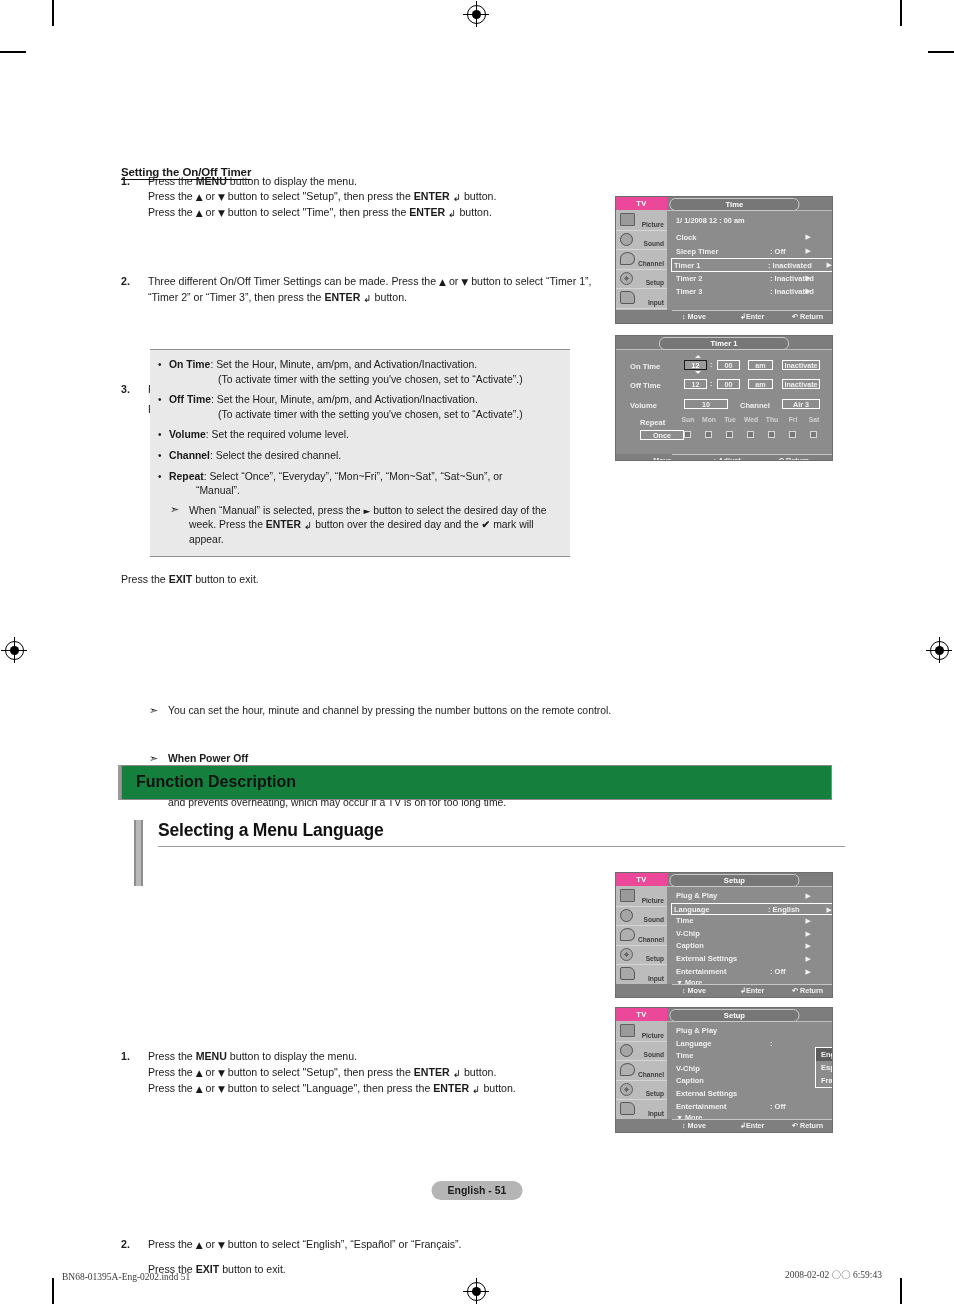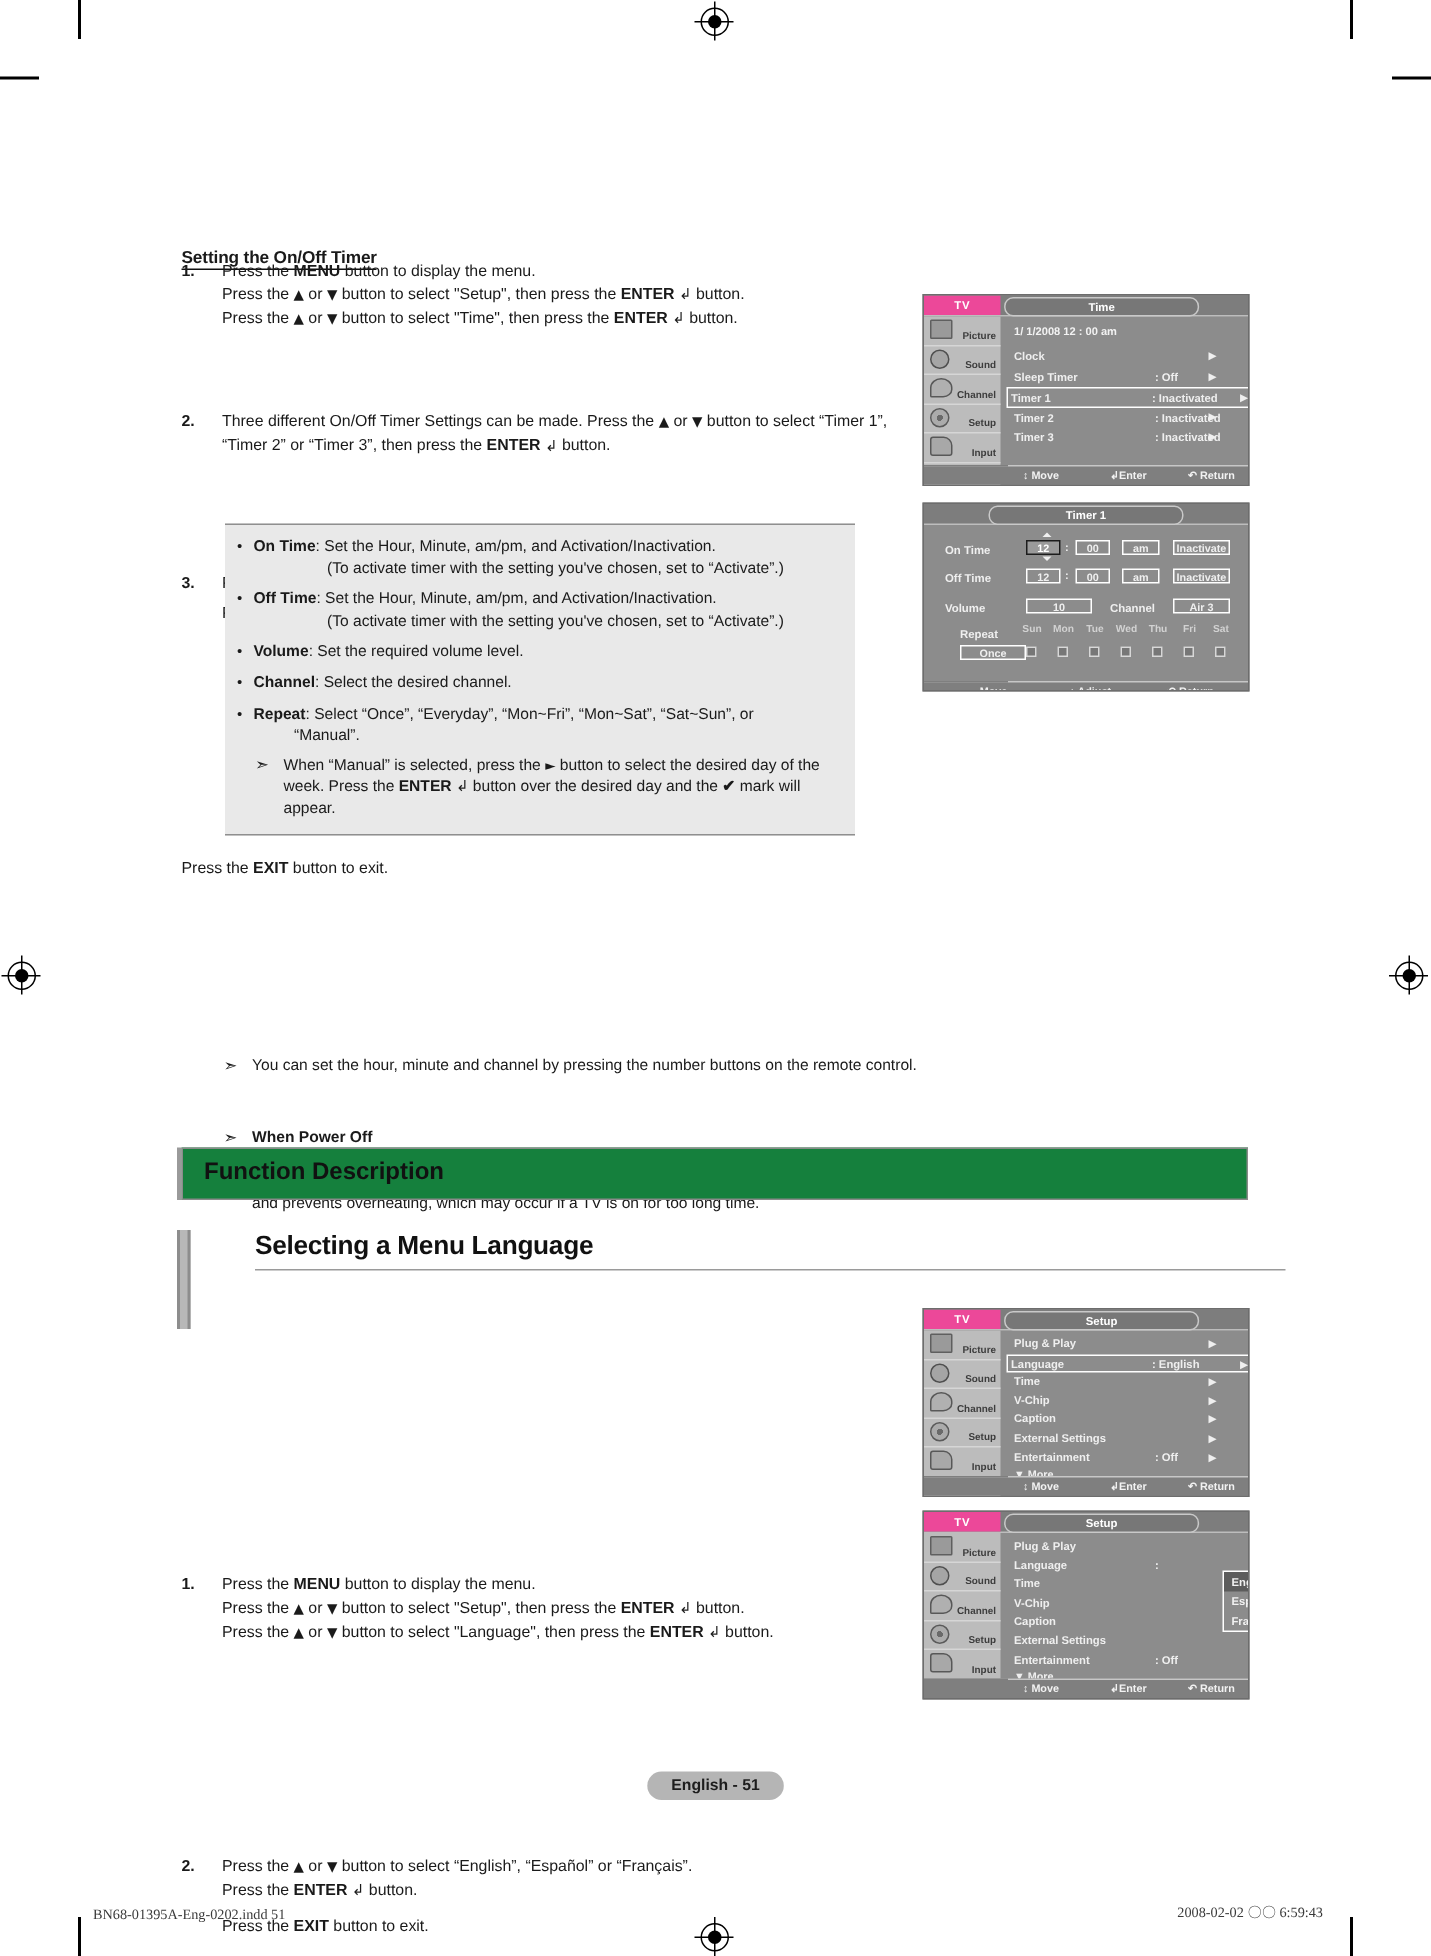--- a/index.html
+++ b/index.html
@@ -144,21 +144,21 @@
   }
   .fn-banner::before {
     content: "";
     position: absolute;
     left: -4px; top: -1.3px;
     width: 3px; height: calc(100% + 2.6px);
     background: #9a9a9a;
   }
 
   
-  .big-title-wrap { position: absolute; left: 118px; width: 711px; padding-left: 28px; }
+  .big-title-wrap { position: absolute; left: 134px; width: 711px; }
   .big-title {
     font-size: 17.5px;
     font-weight: bold;
     color: #111;
     padding-left: 24px;
     letter-spacing: -0.2px;
   }
   .big-title-rule {
     margin-left: 24px;
     border-top: 1.1px solid #9a9a9a;
@@ -676,21 +676,20 @@
   <div class="col-text step" style="top:862px;">
     <span class="num">1.</span>
     <p>Press the <b>MENU</b> button to display the menu.</p>
     <p>Press the <span class="arrow">▲</span> or <span class="arrow">▼</span> button to select "Setup", then press the <b>ENTER</b> <span class="enter-glyph">↲</span> button.</p>
     <p>Press the <span class="arrow">▲</span> or <span class="arrow">▼</span> button to select "Language", then press the <b>ENTER</b> <span class="enter-glyph">↲</span> button.</p>
   </div>
 
   <div class="col-text step" style="top:1002px;">
     <span class="num">2.</span>
     <p>Press the <span class="arrow">▲</span> or <span class="arrow">▼</span> button to select “English”, “Español” or “Français”.</p>
-    <p>Press the <b>ENTER</b> <span class="enter-glyph">↲</span> button.</p>
     <p style="margin-top:9px;">Press the <b>EXIT</b> button to exit.</p>
   </div>
 
   <div class="osd" style="left:615px; top:872px; width:218px; height:126px;">
     <div class="osd-top">
       <div class="osd-tv-tab">TV</div>
       <div class="osd-title-pill">Setup</div>
     </div>
     <div class="osd-body">
       <div class="osd-side">

